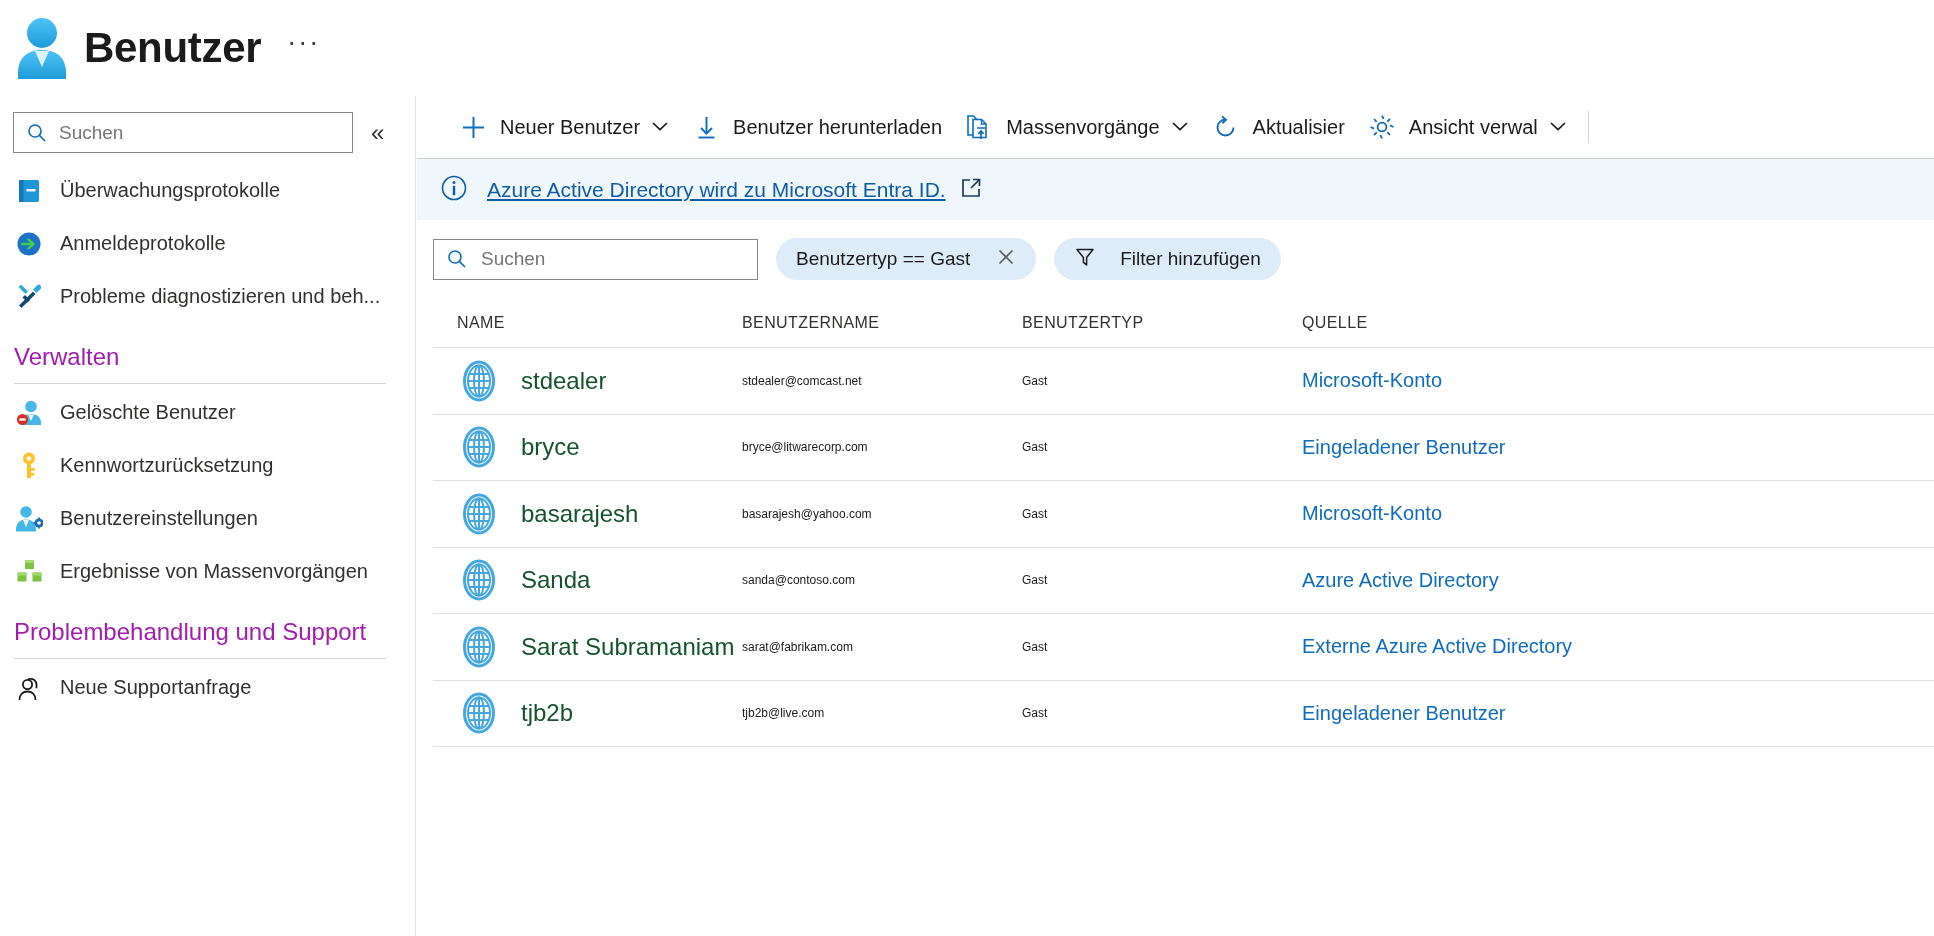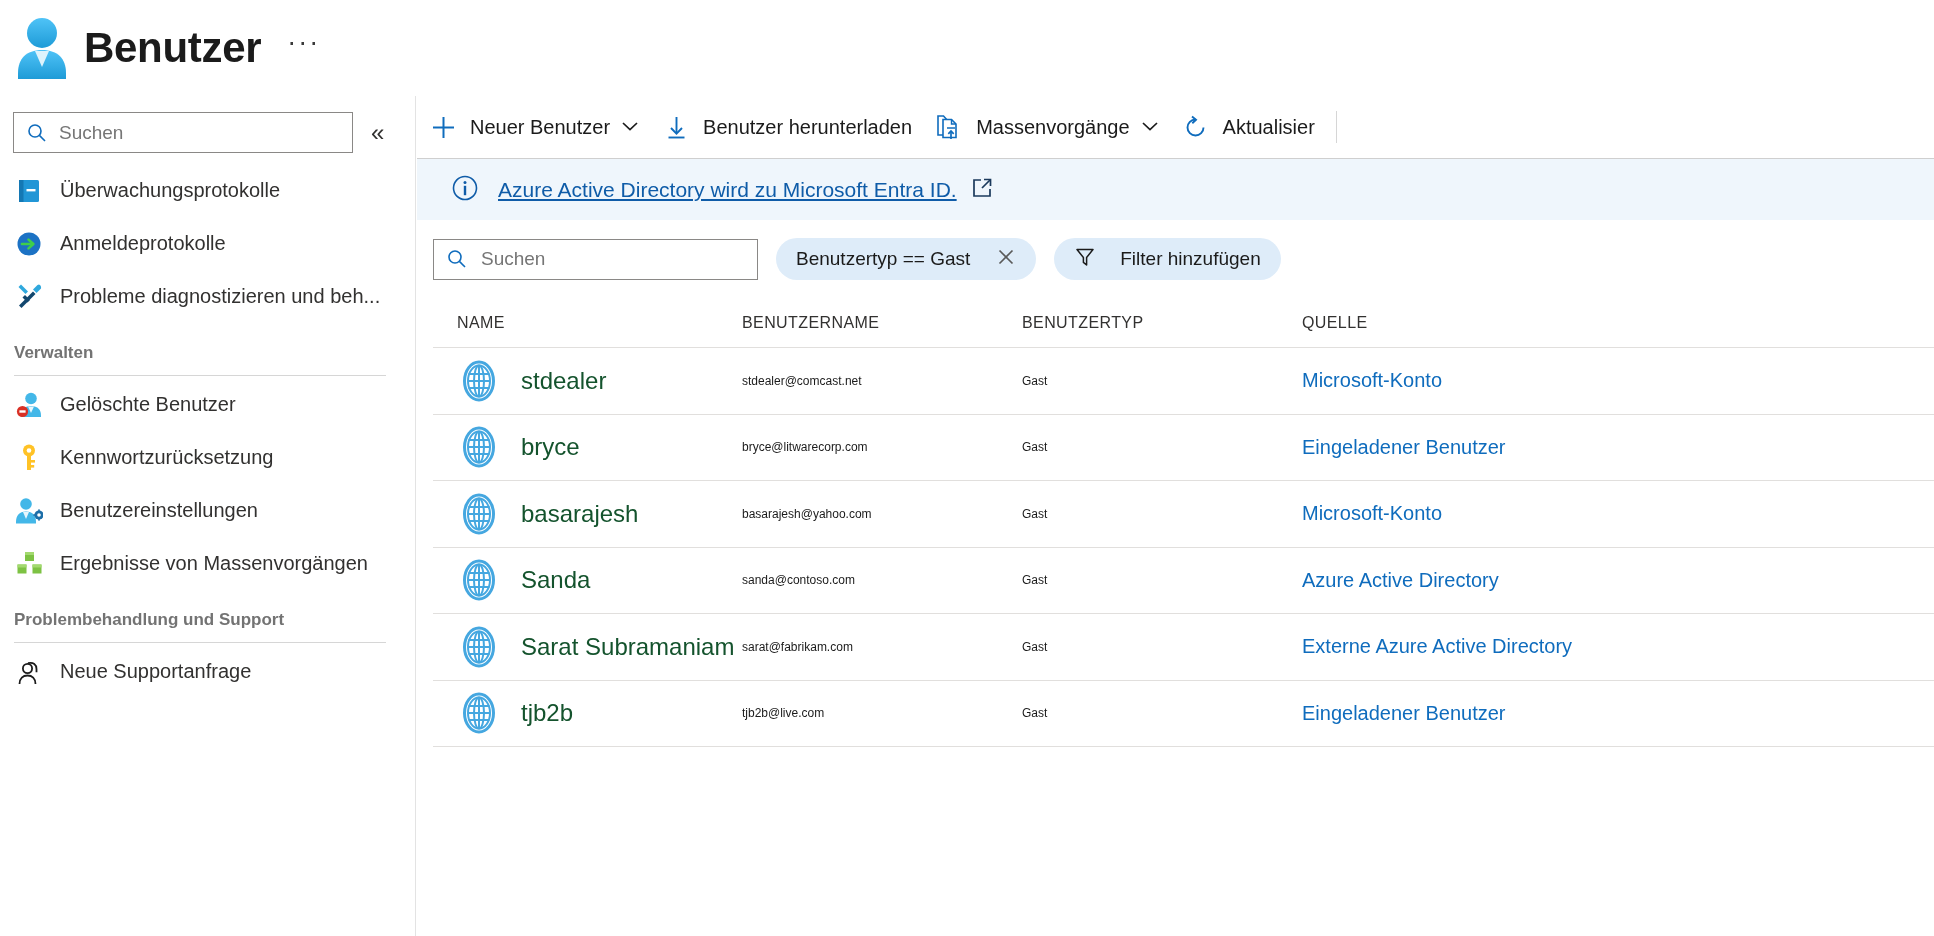--- a/index.html
+++ b/index.html
@@ -64,52 +64,52 @@
   }
   .nav-label {
     font-size: 20px; color: #323130; white-space: nowrap;
     overflow: hidden; text-overflow: ellipsis; max-width: 340px;
   }
 
   .group {
     margin-top: 20px; padding-left: 14px; padding-right: 32px;
   }
   .group-title {
-    font-size: 17px; font-weight: 700; color: #737373; padding-bottom: 12px;
+    font-size: 24px; font-weight: 400; color: #a21caf; padding-bottom: 12px;
   }
   .group-rule { height: 1px; background: #d6d6d6; width: 372px; }
 
   
   .rightpane {
     position: absolute; left: 417px; top: 96px;
     width: 1517px; height: 840px; background: #fff; overflow: hidden;
   }
 
   .toolbar {
-    height: 62px; display: flex; align-items: center; 
+    height: 62px; display: flex; align-items: center; padding-left: 30px;
     white-space: nowrap; overflow: hidden; position: relative; text-align: center;
   }
   .tb-item {
     display: flex; align-items: center; height: 44px;
     padding: 0 11px; cursor: pointer; flex: none;
   }
   .tb-ico {
     width: 30px; height: 30px; flex: none; margin-right: 12px;
     display: flex; align-items: center; justify-content: center;
   }
   .tb-label { font-size: 20px; color: #1b1b1b; }
   .tb-caret { margin-left: 11px; flex: none; }
   .tb-divider {
     width: 1px; height: 32px; background: #d6d6d6; margin: 0 10px; flex: none;
   }
 
   
   .banner {
     height: 62px; background: #eff6fc; display: flex; align-items: center;
-    padding-left: 33px; border-top: 1px solid #cfcfcf;
+    padding-left: 22px; border-top: 1px solid #cfcfcf;
   }
   .banner-ico { flex: none; margin-right: 18px; }
   .banner-link {
     font-size: 21px; color: #0f5ca8; text-decoration: underline;
     cursor: pointer; white-space: nowrap;
   }
   .banner-ext { margin-left: 14px; flex: none; cursor: pointer; }
 
   
   .filterrow {
@@ -375,20 +375,37 @@
       <div class="tb-item">
         <span class="tb-ico">
           <svg width="27" height="27" viewBox="0 0 27 27">
             <path d="M21.5 13.5 A8 8 0 1 1 13.5 5.5" fill="none" stroke="#0f6cbd" stroke-width="1.9"></path>
             <polyline points="10,2.5 14,5.8 10.3,9.2" fill="none" stroke="#0f6cbd" stroke-width="1.9"></polyline>
           </svg>
         </span>
         <span class="tb-label">Aktualisier</span>
       </div>
 
+      <div class="tb-item">
+        <span class="tb-ico">
+          <svg width="28" height="28" viewBox="0 0 28 28">
+            <g fill="none" stroke="#0f6cbd" stroke-width="1.8">
+              <circle cx="14" cy="14" r="4.4"></circle>
+              <path d="M14 2.6 L15.6 6 M14 25.4 L12.4 22 M25.4 14 L22 12.4 M2.6 14 L6 15.6
+                       M22 6 L19.2 8.6 M6 22 L8.8 19.4 M22 22 L19.4 19.2 M6 6 L8.6 8.8"></path>
+            </g>
+          </svg>
+        </span>
+        <span class="tb-label">Ansicht verwal</span>
+        <span class="tb-caret">
+          <svg width="18" height="12" viewBox="0 0 18 12">
+            <polyline points="2,3 9,9.6 16,3" fill="none" stroke="#1b1b1b" stroke-width="1.7"></polyline>
+          </svg>
+        </span>
+      </div>
 
       <div class="tb-divider"></div>
     </div>
 
     <div class="banner">
       <span class="banner-ico">
         <svg width="30" height="30" viewBox="0 0 30 30">
           <circle cx="15" cy="15" r="11.5" fill="none" stroke="#0f5ca8" stroke-width="1.6"></circle>
           <circle cx="15" cy="9.6" r="1.5" fill="#0f5ca8"></circle>
           <rect x="13.8" y="12.8" width="2.4" height="9.4" fill="#0f5ca8"></rect>

